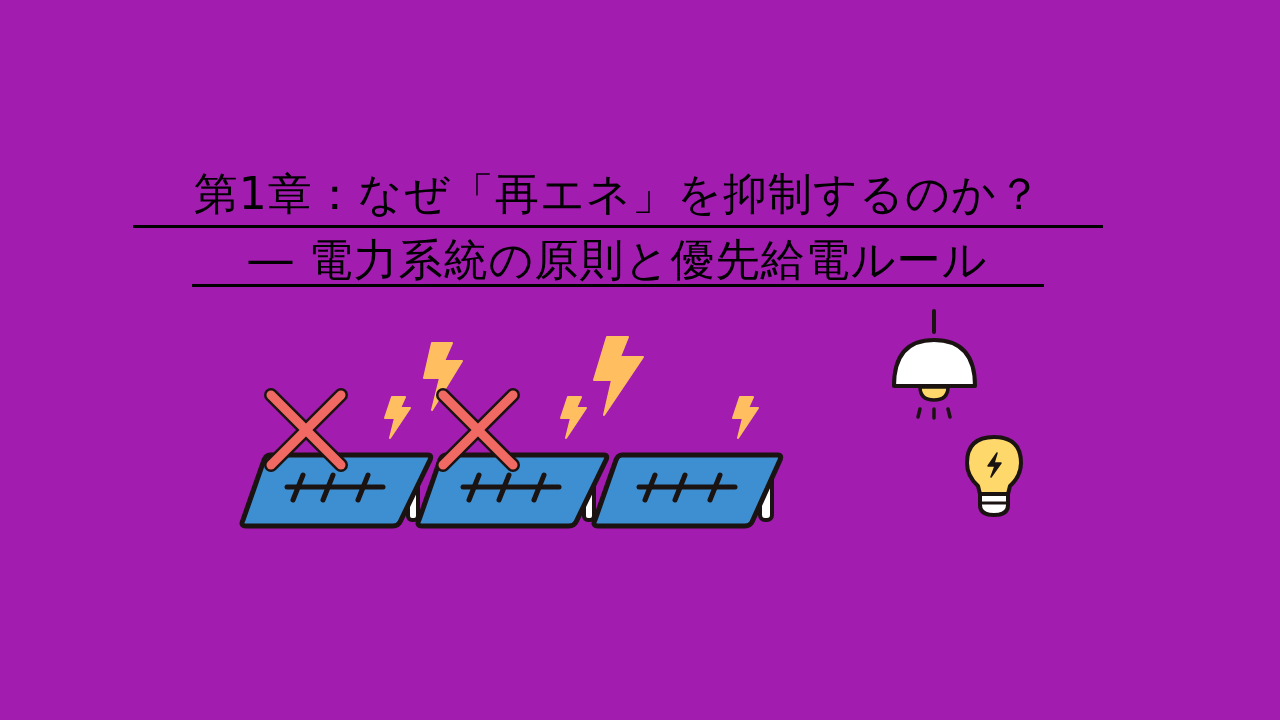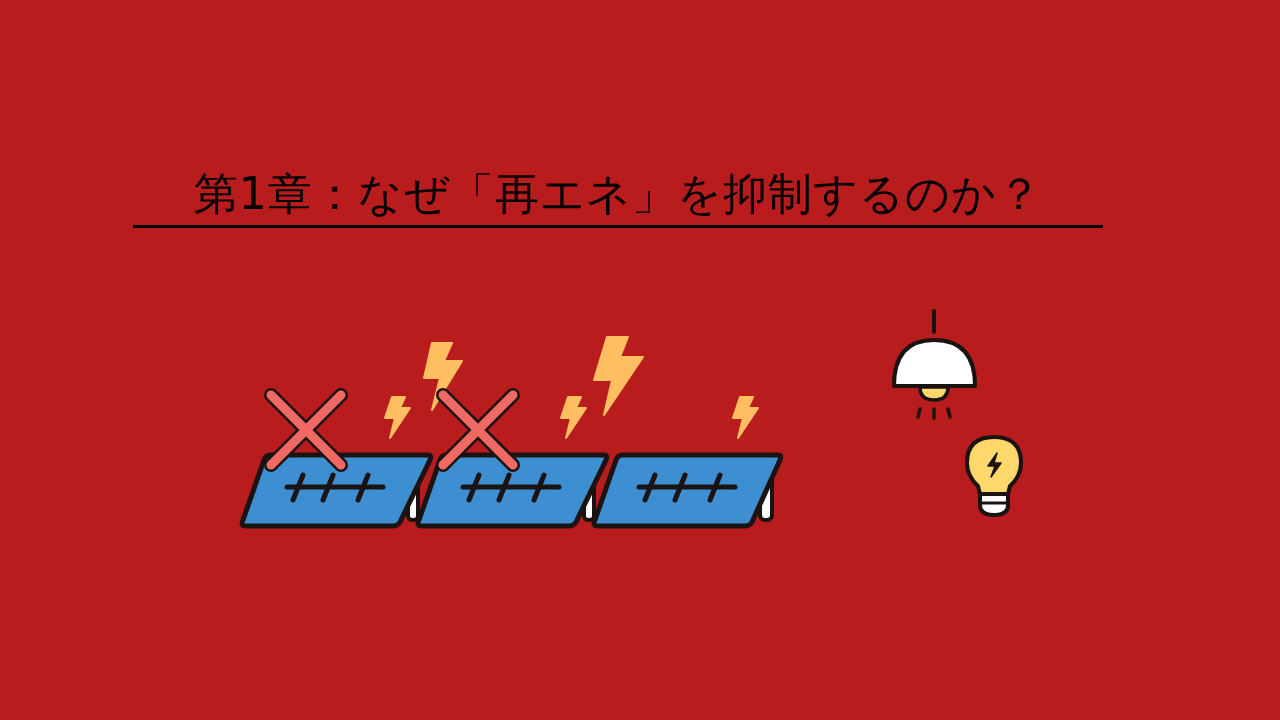--- a/index.html
+++ b/index.html
@@ -7,21 +7,21 @@
       padding: 0;
       width: 1280px;
       height: 720px;
       background: #ffffff;
       overflow: hidden;
     }
     .slide {
       position: relative;
       width: 1280px;
       height: 720px;
-      background: #b91c1c;
+      background: #a21caf;
     }
     .title-line {
       position: absolute;
       font-family: "DejaVu Sans", sans-serif;
       font-weight: normal;
       color: #000;
       white-space: nowrap;
       font-size: 44px;
       line-height: 1;
       text-align: center;
@@ -56,20 +56,24 @@
 </head>
 <body>
 
 <div class="slide">
 
   <div id="title1" class="title-line">
     <span class="title-text">第1章：なぜ「再エネ」を抑制するのか？</span>
     <div class="underline"></div>
   </div>
 
+  <div id="title2" class="title-line">
+    <span class="title-text">― 電力系統の原則と優先給電ルール</span>
+    <div class="underline"></div>
+  </div>
 
   <svg class="illus" style="left:230px; top:320px;" width="570" height="220" viewBox="230 320 570 220">
 
     <g fill="#ffbf60" stroke="#ffbf60" stroke-width="2" stroke-linejoin="round">
       <path d="M432 343 L452 343 L444 361 L462 361 L432 410 L440 378 L424 378 Z"></path>
       <path d="M392 397 L405 397 L400 408 L410 408 L390 438 L395 418 L385 418 Z"></path>
       <path d="M607 337 L628 337 L620 357 L643 357 L604 415 L612 380 L594 380 Z"></path>
       <path d="M568 397 L581 397 L576 408 L586 408 L566 438 L571 418 L561 418 Z"></path>
       <path d="M740 397 L753 397 L748 408 L758 408 L738 438 L743 418 L733 418 Z"></path>
     </g>

